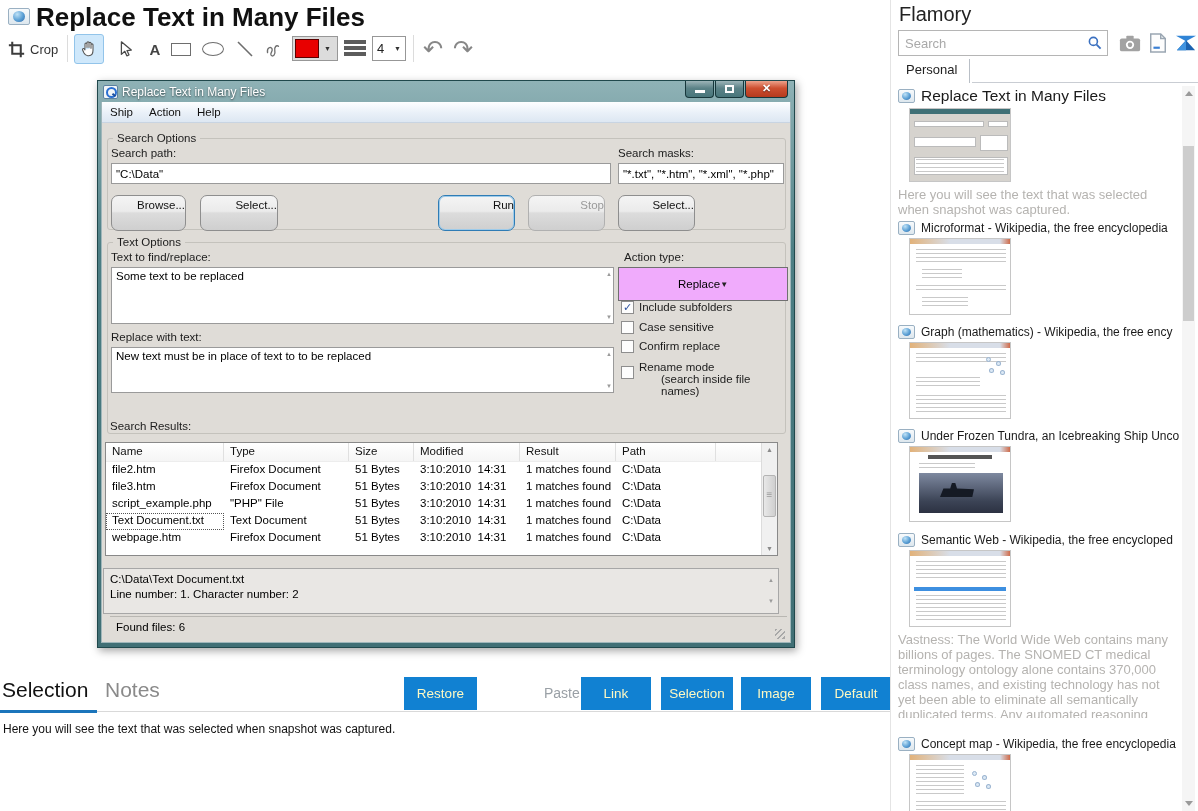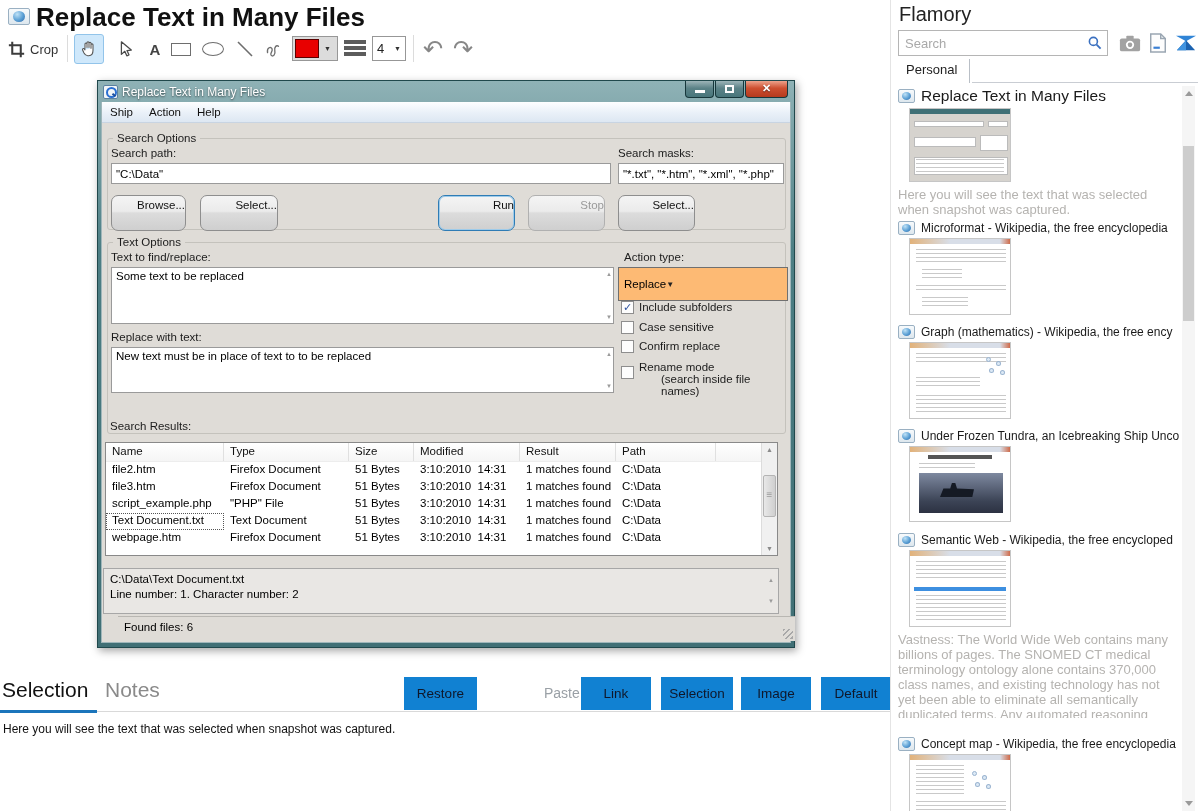--- a/index.html
+++ b/index.html
@@ -80,22 +80,22 @@
   .flabel { position:absolute; color:#1c1c1c; }
   .tinput { position:absolute; background:#fff; border:1px solid #9a9a9a; display:flex;
             align-items:center; padding:0 4px; color:#000; white-space:pre; overflow:hidden; }
   .wbtn { position:absolute; height:36px; border:1px solid #8e8e8e; border-radius:7px;
           background:linear-gradient(#f4f4f4,#ebebeb 45%,#dcdcdc 50%,#cfcfcf); text-align:right;
           line-height:19px; color:#111; }
   .wbtn.focus { border-color:#2f7cb5; box-shadow:0 0 0 1px #9ecbea inset; }
   .wbtn.disabled { color:#9a9a9a; border-color:#b0b0b0; }
   .tarea { position:absolute; background:#fff; border:1px solid #9a9a9a; padding:2px 4px; color:#000; }
   .tarea .sar { position:absolute; right:1px; font-size:6px; color:#9a9a9a; }
-  .combo { position:absolute; background:#fdba74; border:1px solid #707070; display:flex;
-           align-items:center; justify-content:flex-start; padding:16px 5px; color:#000; }
+  .combo { position:absolute; background:#f0abfc; border:1px solid #707070; display:flex;
+           align-items:center; justify-content:center; padding:16px 5px; color:#000; }
   .combo .dd { font-size:8px; color:#222; }
   .cbrow { position:absolute; display:flex; gap:5px; color:#1c1c1c; }
   .cbox { width:13px; height:13px; background:#fdfdfd; border:1px solid #8e8e8e;
           font-size:11px; line-height:11px; text-align:center; color:#2d52a0; flex:0 0 13px; }
   .cb-sub { display:block;margin-left:22px; }
 
   .results-label { position:absolute; left:8px; top:318px; color:#1c1c1c; }
   .rtable { position:absolute; left:3px; top:340px; width:673px; height:114px; background:#fff;
             border:1px solid #898989; }
   .rhead { display:flex; height:19px; border-bottom:1px solid #ededed; background:linear-gradient(#fff,#f5f5f5); }
@@ -110,32 +110,32 @@
   .vscroll .a { position:absolute; width:100%; text-align:center; font-size:7px; color:#8a8a8a; }
   .vscroll .a.up { top:3px; } .vscroll .a.dn { bottom:3px; }
   .vscroll .vthumb { position:absolute; left:1px; width:13px; top:32px; height:42px;
              background:linear-gradient(90deg,#e8e8e8,#cfcfcf); border:1px solid #b4b4b4; border-radius:2px; }
   .vscroll .vthumb::after { content:"≡"; position:absolute; width:100%; text-align:center; top:12px;
              font-size:10px; color:#9a9a9a; line-height:14px; }
 
   .detailbox { position:absolute; left:1px; top:466px; width:676px; height:46px; background:#e9e7e4;
                border:1px solid #a7a7a7; padding:3px 18px 0 6px; color:#000; line-height:15px; }
   .detailbox .sar { position:absolute; right:4px; font-size:6px; color:#9a9a9a; }
-  .statusbar { position:absolute; left:16px; top:514px; width:677px; height:25px; border-top:1px solid #b9b7b2;
+  .statusbar { position:absolute; left:8px; top:514px; width:677px; height:25px; border-top:1px solid #b9b7b2;
                padding:4px 0 0 6px; color:#000; background:#dfdcd7; }
   .grip { position:absolute; right:2px; bottom:2px; width:10px; height:10px;
           background:repeating-linear-gradient(135deg,#a8a8a8 0 1.5px,transparent 1.5px 4px); }
 
   
   .bottombar { position:absolute; left:0; top:672px; width:890px; height:40px; }
   .btab { position:absolute; top:6px; font-size:21px; color:#8a8a8a; cursor:default; }
   .btab.active { color:#111; }
   .tab-underline { position:absolute; left:0; top:711px; width:890px; height:1px; background:#d9d9d9; }
   .tab-underline .blue { position:absolute; left:0; top:-1px; width:97px; height:3px; background:#1b75bb; }
-  .bluebtn { position:absolute; top:5px; height:33px; background:#1181d2; color:#0f172a; font-size:13.5px;
+  .bluebtn { position:absolute; top:5px; height:33px; background:#1181d2; color:#fef9c3; font-size:13.5px;
              border:none; display:flex; align-items:center; justify-content:center; cursor:default; }
   .paste-label { position:absolute; top:13px; left:544px; font-size:14px; color:#9aa0a6; }
   .selection-text { position:absolute; left:3px; top:722px; font-size:12px; color:#111; width:880px; }
 
   
   .sidebar { position:absolute; left:890px; top:0; width:308px; height:811px; border-left:1px solid #e4e4e4; }
   .sb-title { position:absolute; left:8px; top:3px; font-size:20px; color:#222; }
   .sb-search { position:absolute; left:7px; top:30px; width:210px; height:26px; border:1px solid #b5b5b5;
                display:flex; align-items:center; }
   .sb-search input { flex:1; border:none; outline:none; font-size:13px; color:#444; padding:0 6px;

